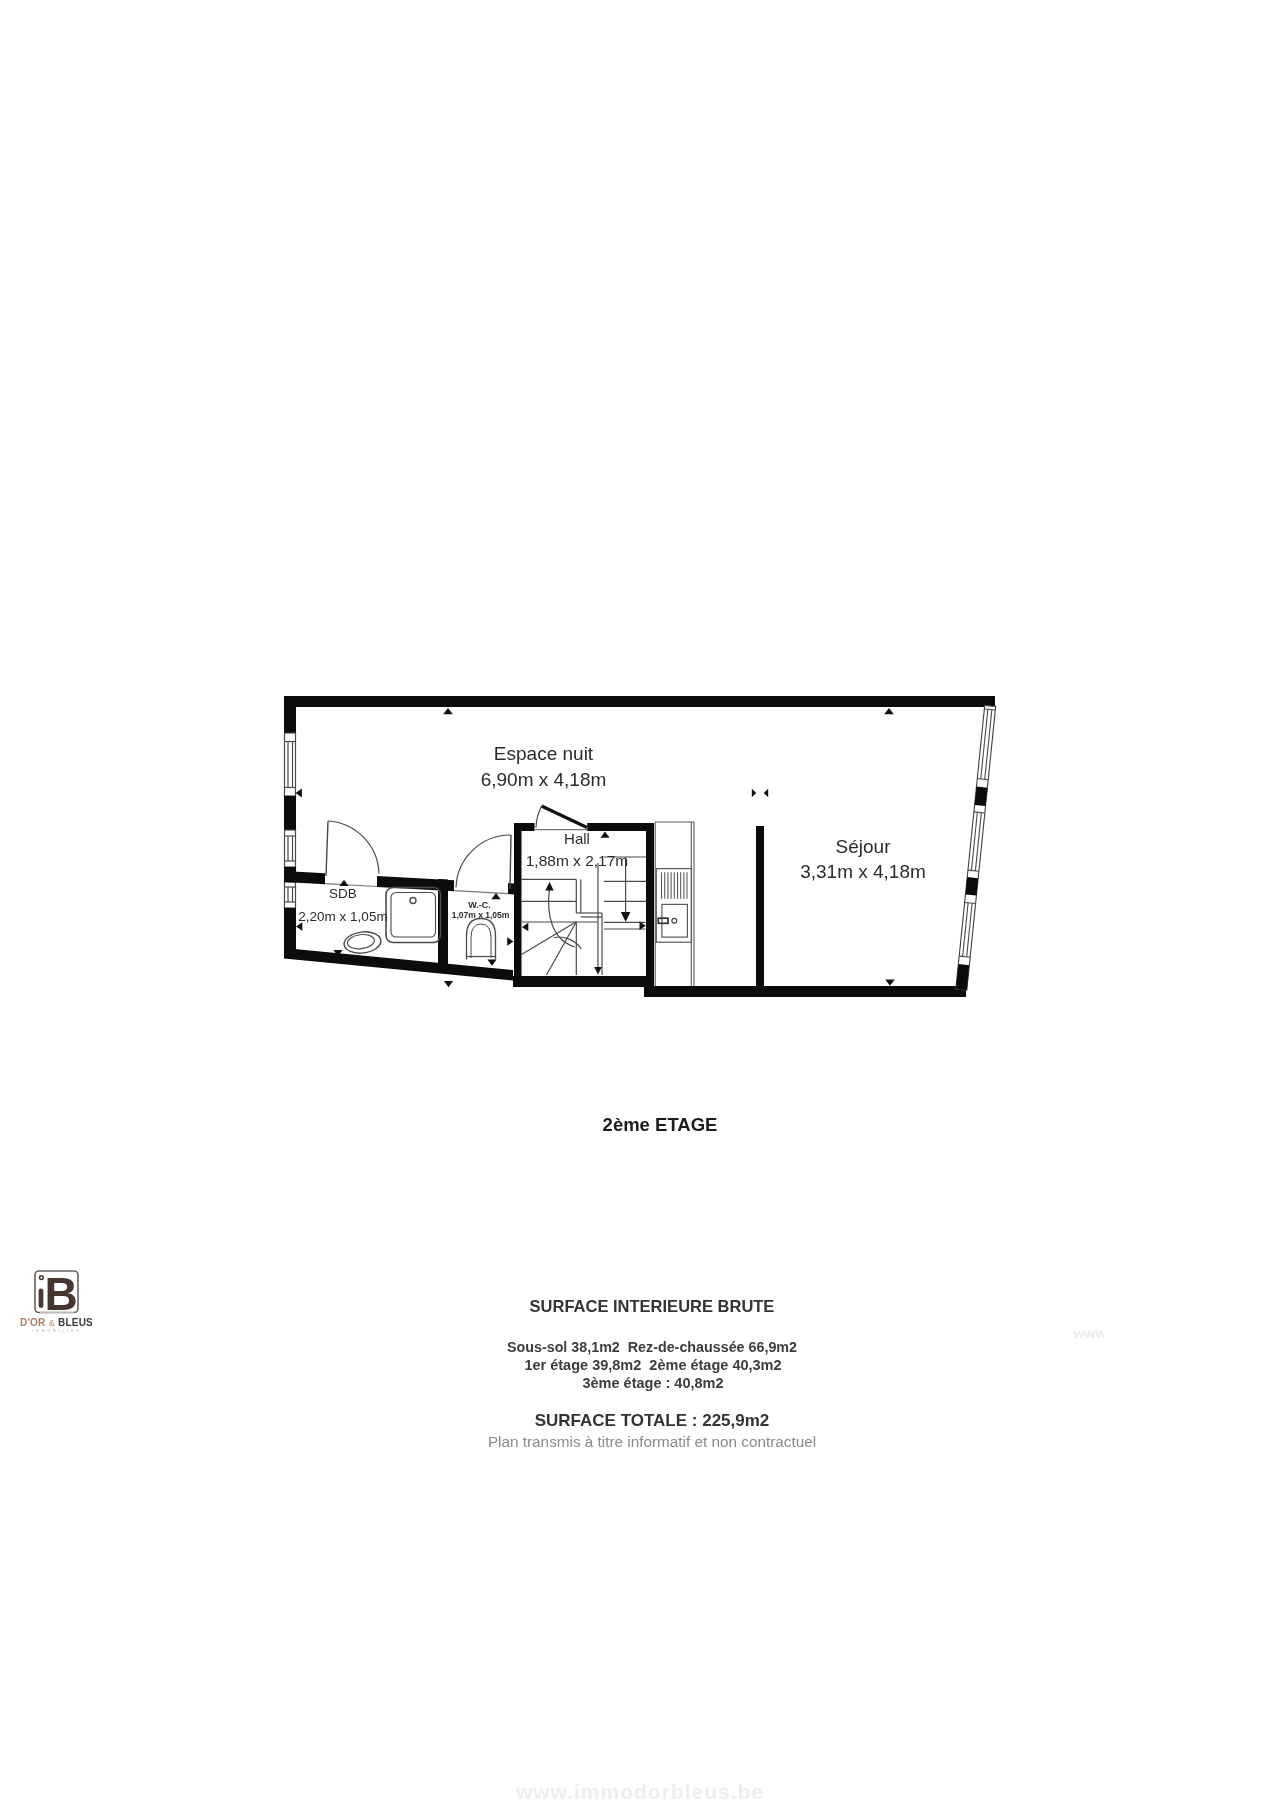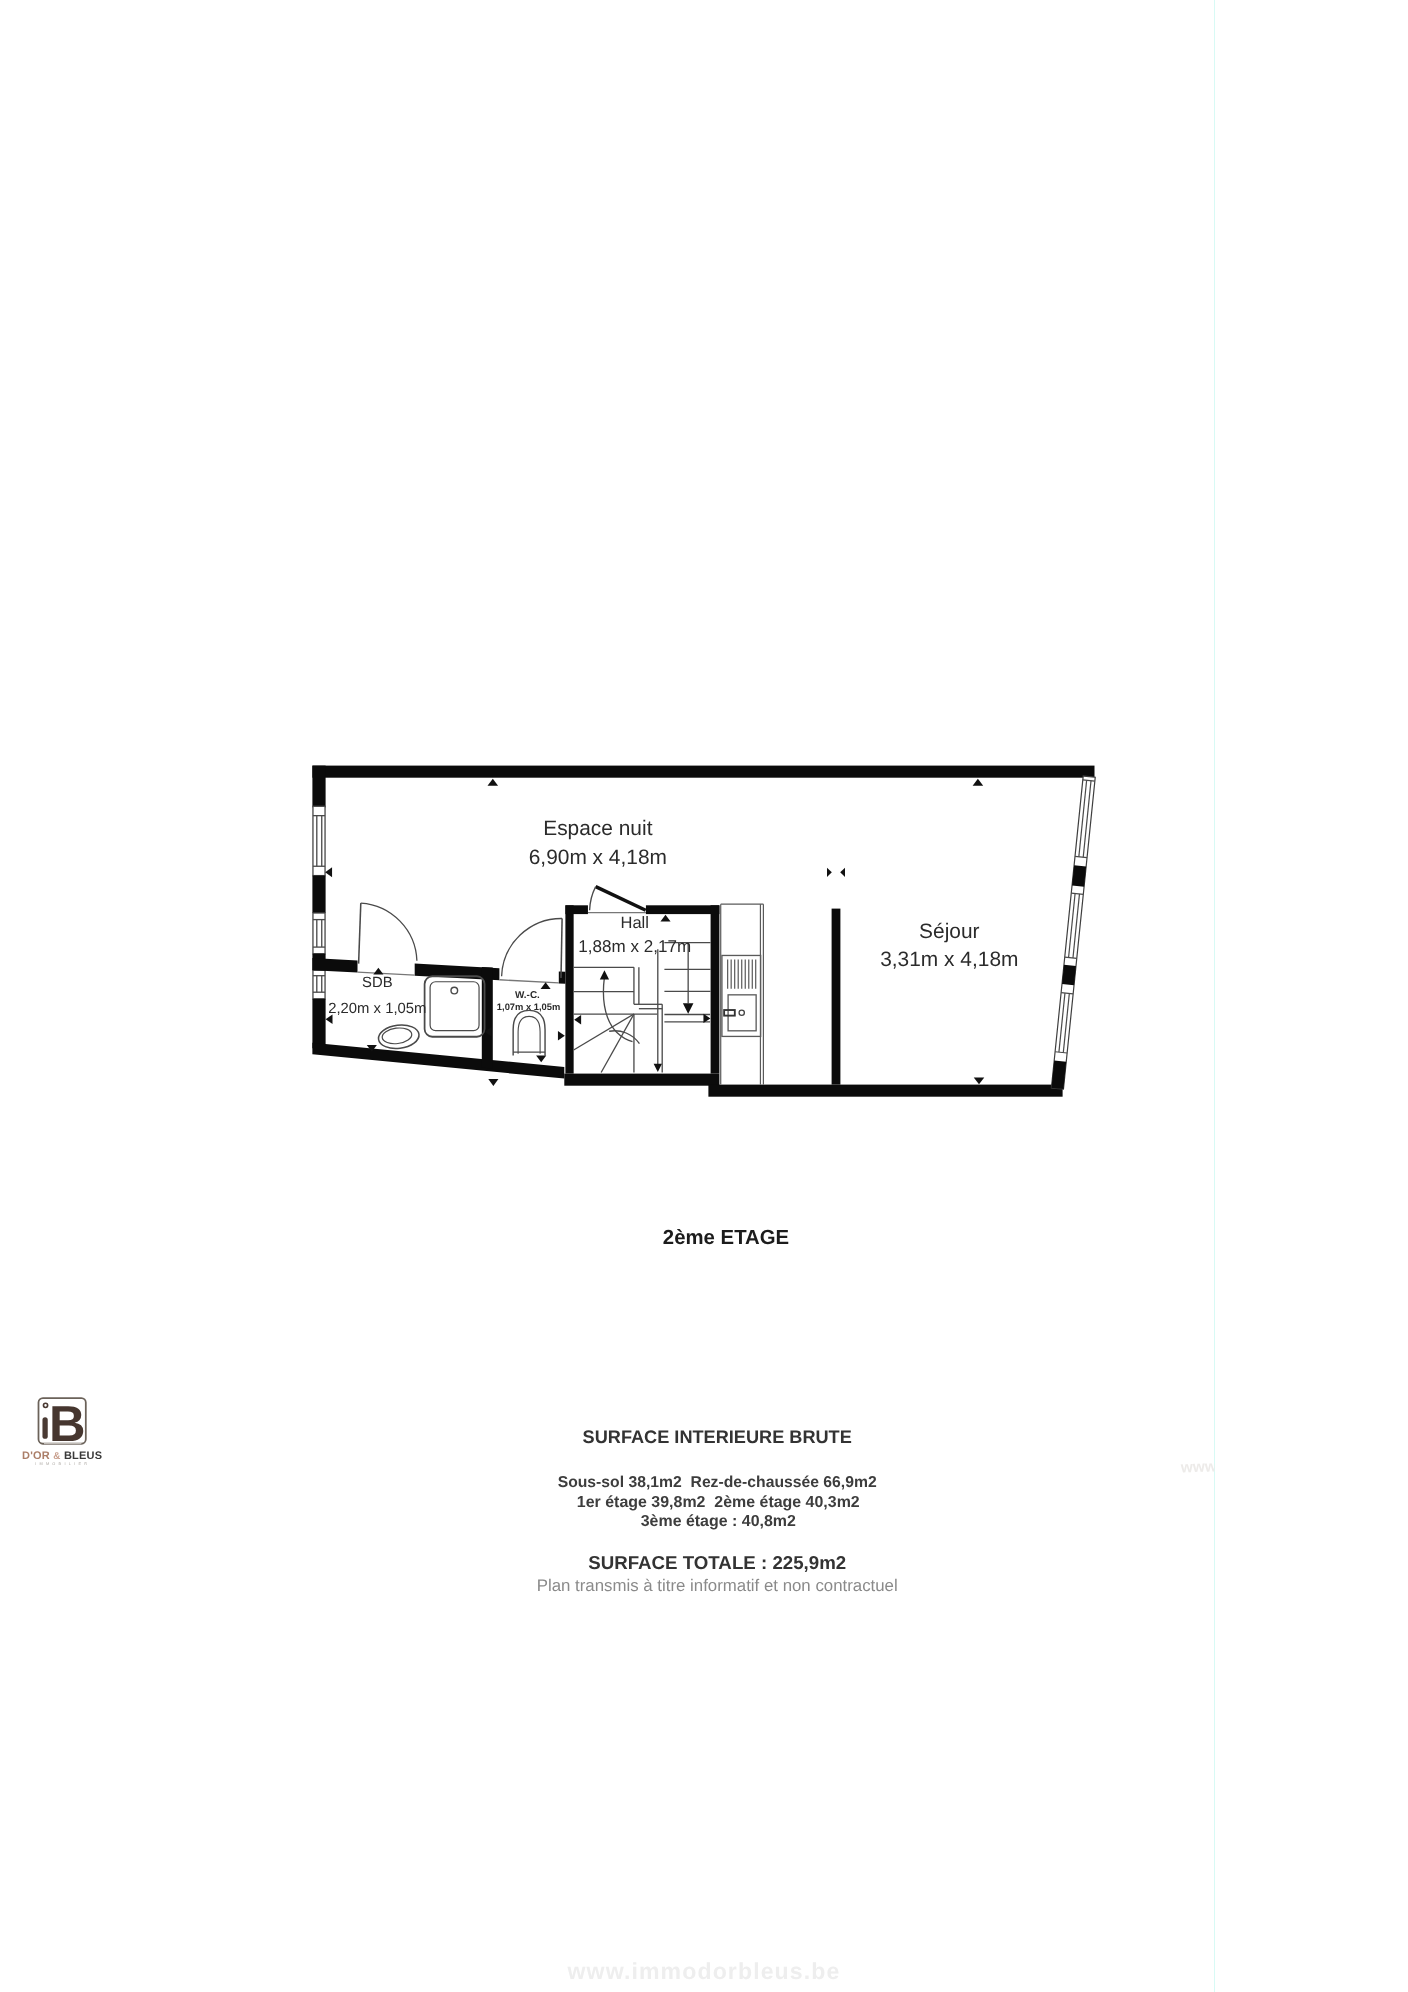--- a/index.html
+++ b/index.html
@@ -1,16 +1,16 @@
 <!DOCTYPE html>
 <html><head>
 <meta charset="utf-8">
 <style>
   html,body{margin:0;padding:0;background:#ffffff;}
-  .page{position:relative;width:1104px;height:1811px;background:#5eead4;overflow:hidden;
+  .page{position:relative;width:1104px;height:1811px;background:#0f766e;overflow:hidden;
         font-family:"Liberation Sans", sans-serif;}
   svg{position:absolute;left:0;top:0;}
   text{font-family:"Liberation Sans", sans-serif;}
 </style>
 </head>
 <body>
 <div class="page">
 <svg width="1280" height="1811" viewBox="0 0 1280 1811">
 
   <rect x="0" y="0" width="1280" height="1811" fill="#ffffff"></rect>

